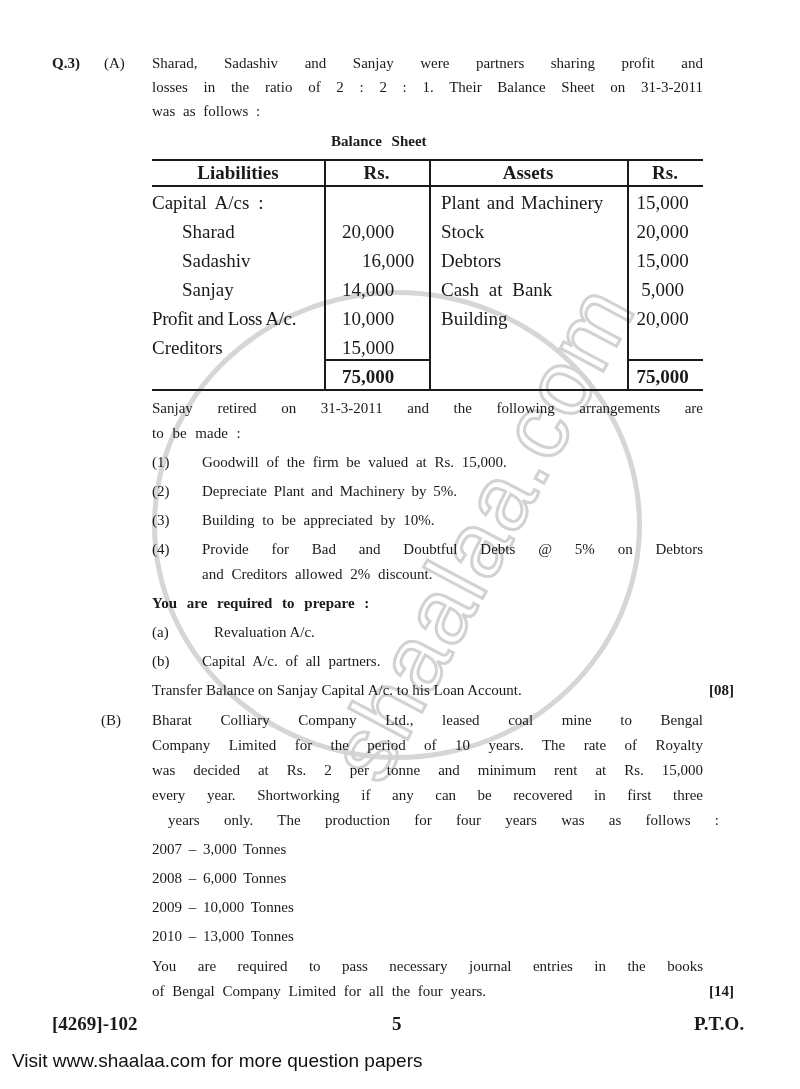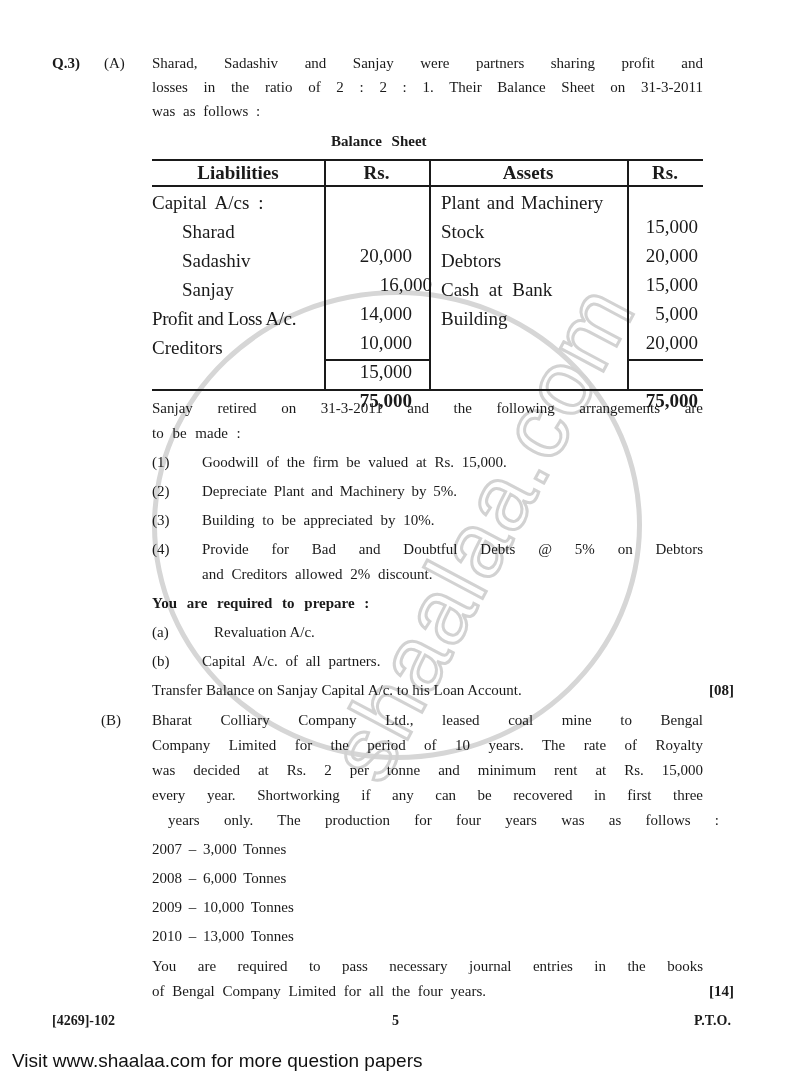--- a/index.html
+++ b/index.html
@@ -24,23 +24,23 @@
       -webkit-text-stroke: 3px #d2d2d2;
       transform: rotate(-62deg); transform-origin: center center; white-space: nowrap;
       letter-spacing: 2px;
     }
 
     
     .tbl { position: absolute; left: 152px; top: 159px; width: 551px; }
     .tbl .rule { position: absolute; left: 0; height: 0; border-top: 2.5px solid #1a1a1a; }
     .tbl .vl { position: absolute; width: 0; border-left: 2px solid #1a1a1a; }
     .cell { position: absolute; font-size: 19px; line-height: 24px; white-space: nowrap; }
-    .num { text-align: right; margin-top: 24px; }
+    .num { text-align: center; }
 
-    .foot { font-size: 14px; font-weight: bold; }
+    .foot { font-size: 19px; font-weight: bold; }
     .visit { font-family: "Liberation Sans", sans-serif; font-size: 19px; color: #111; }
   </style>
 </head>
 <body>
 
 <div class="wm-circle"></div>
 <div class="wm-text">shaalaa.com</div>
 
 <div class="abs t b" style="left:52px; top:51px;">Q.3)</div>
 <div class="abs t" style="left:104px; top:51px;">(A)</div>

